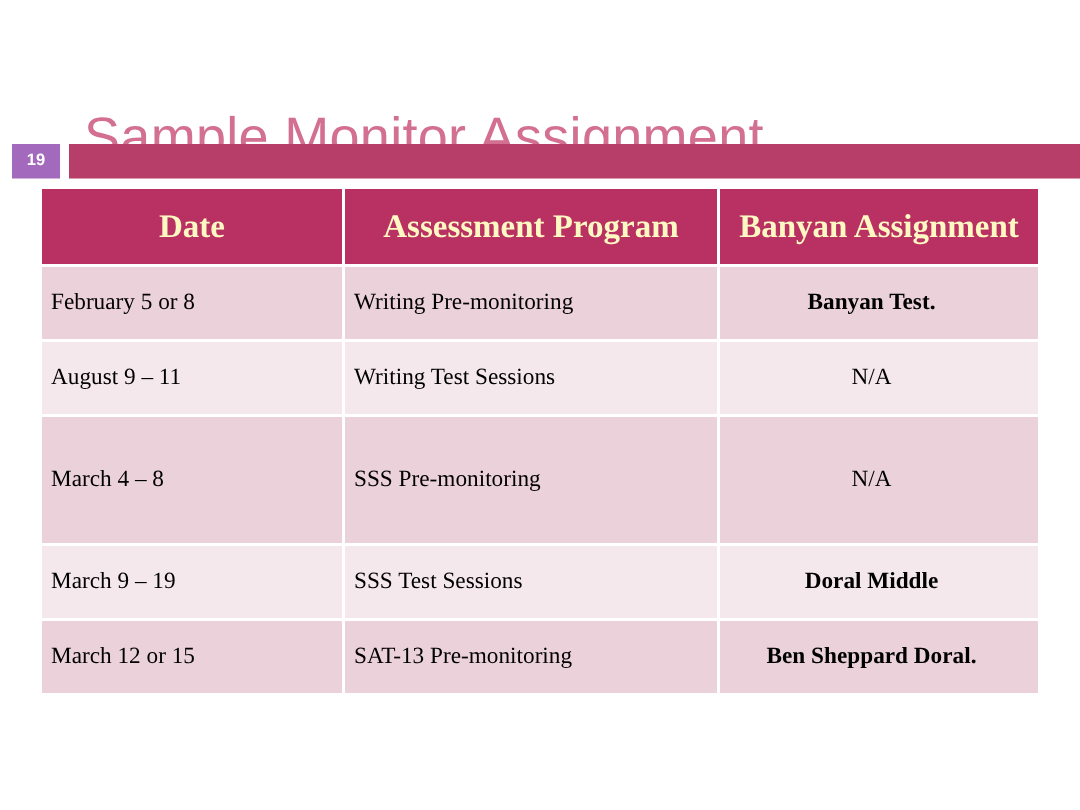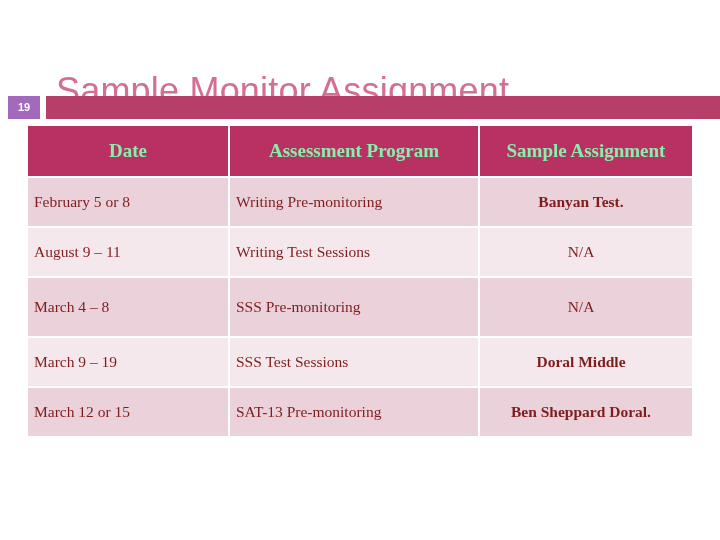--- a/index.html
+++ b/index.html
@@ -74,43 +74,43 @@
     border-spacing: 2px;
     table-layout: fixed;
   }
   #assignment-table col.col-date        { width: 200px; }
   #assignment-table col.col-program     { width: 248px; }
   #assignment-table col.col-school      { width: 212px; }
 
   #assignment-table th {
     background: #B8316199;
     background: #B83162;
-    color: #86efac;
+    color: #fef9c3;
     font-family: "Liberation Serif", serif;
-    font-size: 19px;
+    font-size: 22px;
     font-weight: bold;
     text-align: center;
     padding: 0;
     height: 50px;
     vertical-align: middle;
     white-space: nowrap;
   }
 
   #assignment-table td {
     font-family: "Liberation Serif", serif;
     font-size: 15.5px;
-    color: #7f1d1d;
+    color: #000000;
     vertical-align: middle;
     padding: 0 10px 0 6px;
     height: 48px;
   }
   #assignment-table tr.row-dark td  { background: #EBD1DA; }
   #assignment-table tr.row-light td { background: #F5E8ED; }
 
-  #assignment-table tr.row-tall td { height: 58px; }
+  #assignment-table tr.row-tall td { height: 84px; }
 
   #assignment-table td.cell-school {
     text-align: center;
     padding-left: 0;
   }
   #assignment-table td.cell-school.is-bold {
     font-weight: bold;
   }
 </style>
 </head>
@@ -126,21 +126,21 @@
 <table id="assignment-table">
   <colgroup>
     <col class="col-date">
     <col class="col-program">
     <col class="col-school">
   </colgroup>
   <thead>
     <tr>
       <th>Date</th>
       <th>Assessment Program</th>
-      <th>Sample Assignment</th>
+      <th>Banyan Assignment</th>
     </tr>
   </thead>
   <tbody id="table-body">
       <tr class="row-dark">
         <td class="cell-date">February 5 or 8</td>
         <td class="cell-program">Writing Pre-monitoring</td>
         <td class="cell-school is-bold">Banyan Test.</td>
       </tr>
       <tr class="row-light">
         <td class="cell-date">August 9 – 11</td>

